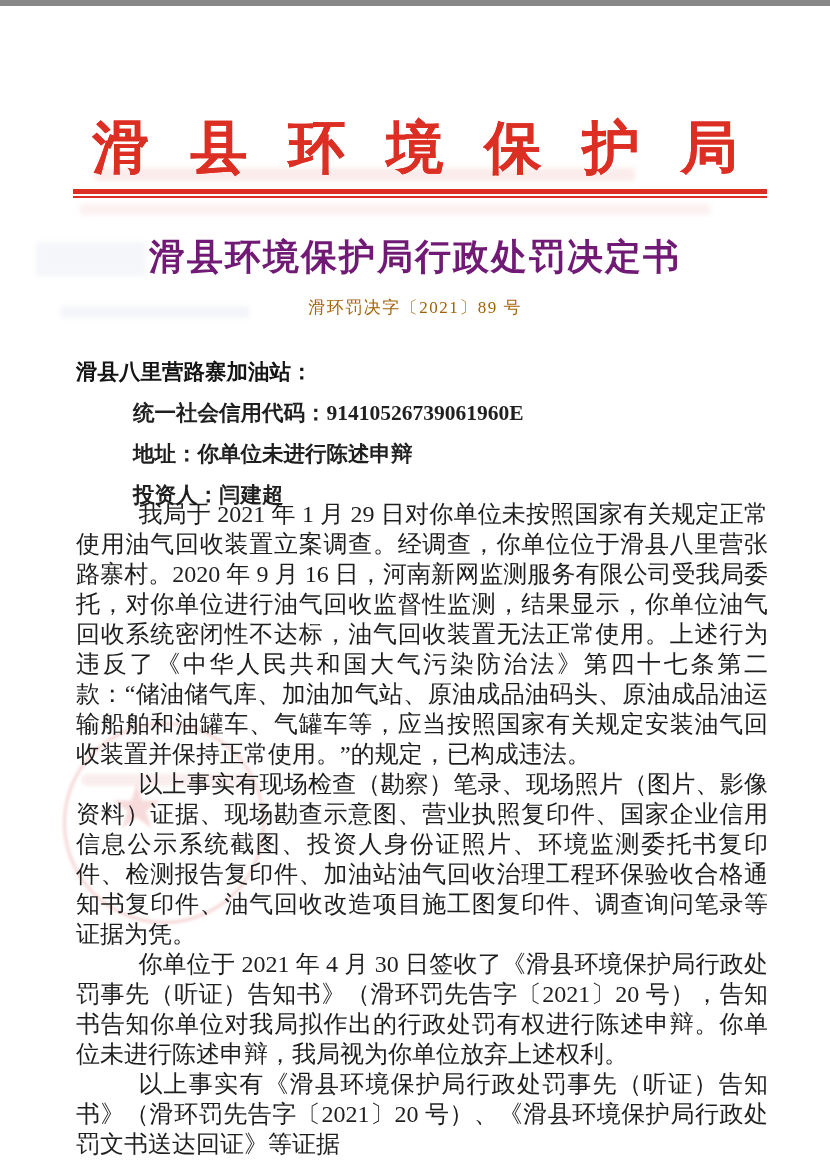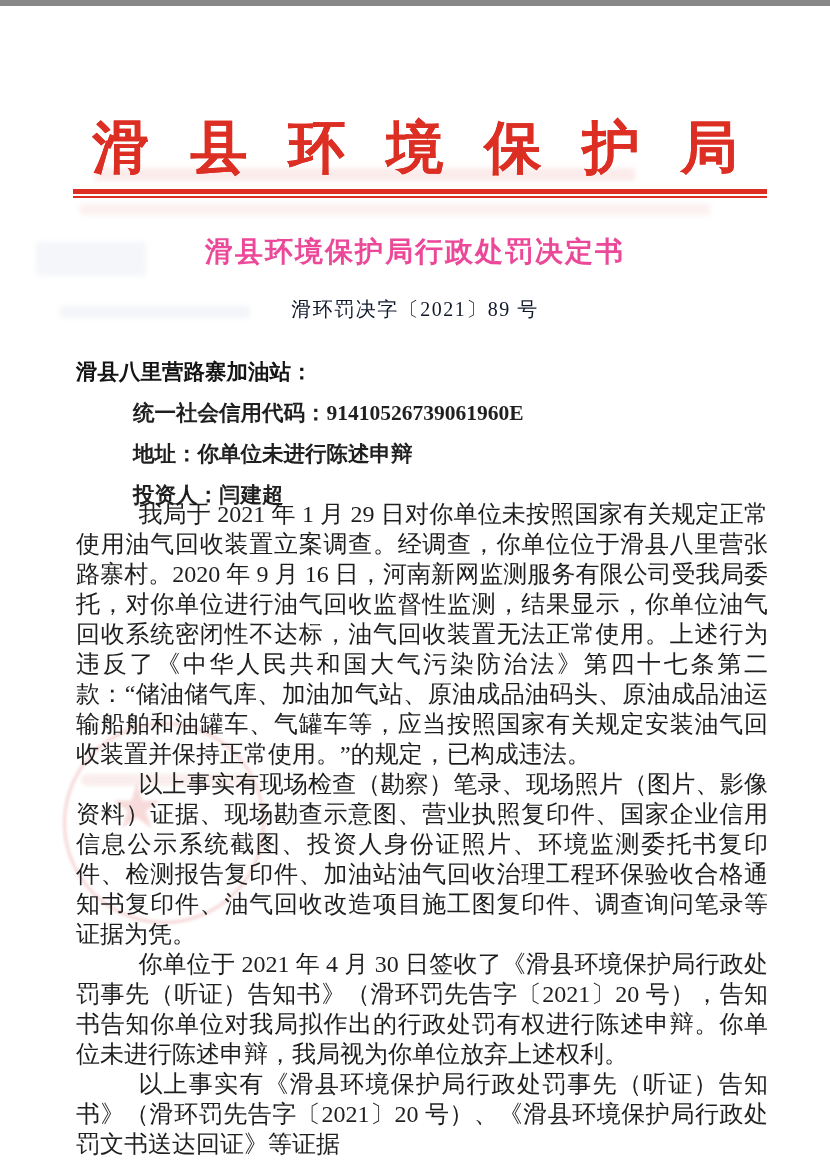--- a/index.html
+++ b/index.html
@@ -40,34 +40,34 @@
   .red-rule .gap   { height: 2px; background: #ffffff; }
   .red-rule .thin  { height: 2px; background: #dc2e23; }
 
   
   .doc-title {
     position: absolute;
     top: 227px;
     left: 0;
     width: 100%;
     text-align: center;
-    font-size: 28px;
+    font-size: 36px;
     font-weight: 700;
     letter-spacing: 2px;
-    color: #ec4899;
+    color: #701a75;
   }
   .doc-number {
     position: absolute;
     top: 290px;
     left: 0;
     width: 100%;
     text-align: center;
-    font-size: 20px;
+    font-size: 17px;
     letter-spacing: 1.5px;
-    color: #0f172a;
+    color: #a16207;
   }
 
   
   .recipient {
     position: absolute;
     top: 346px;
     left: 76px;
     width: 692px;
     font-size: 21.5px;
     line-height: 41px;

